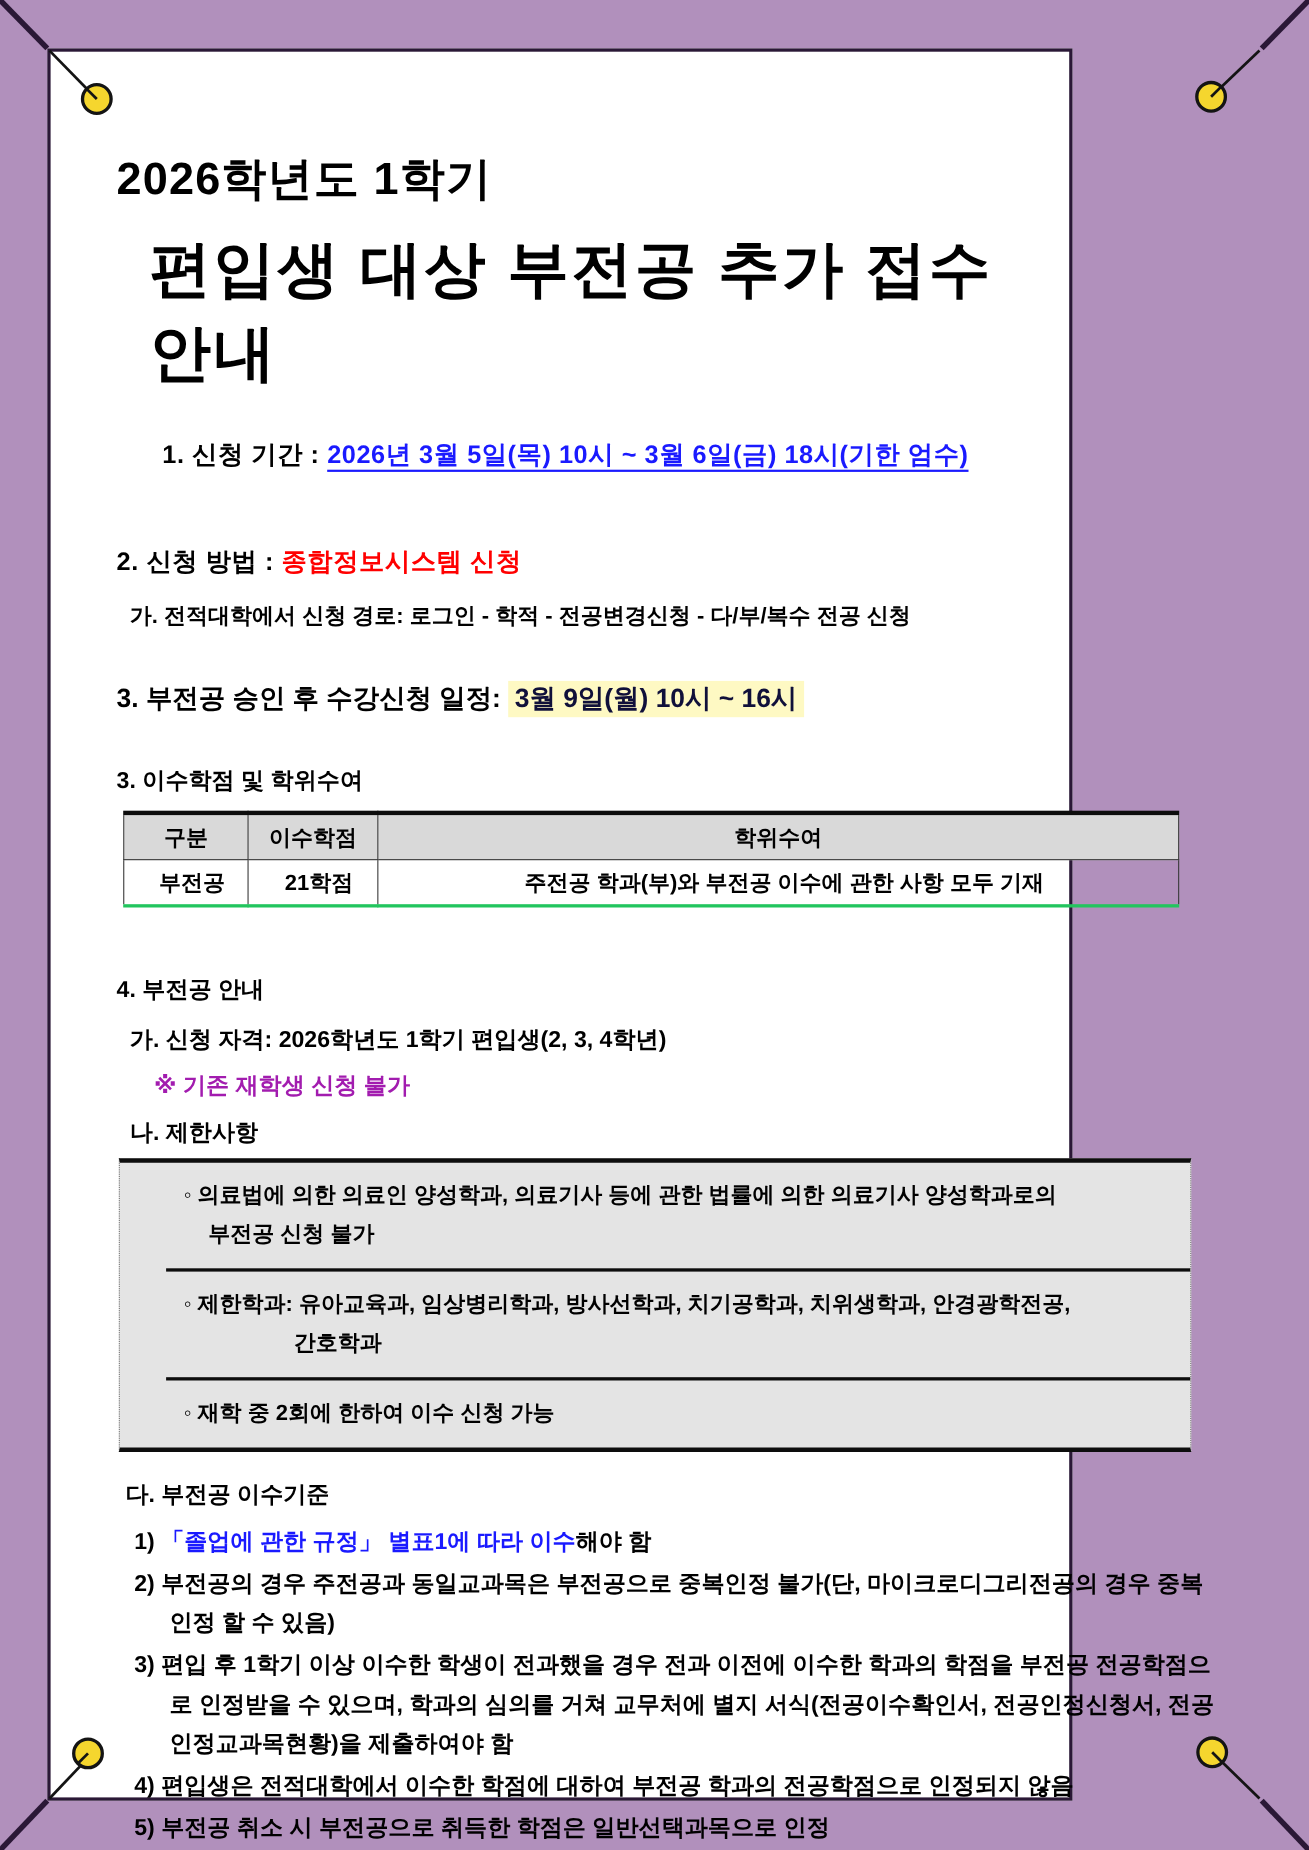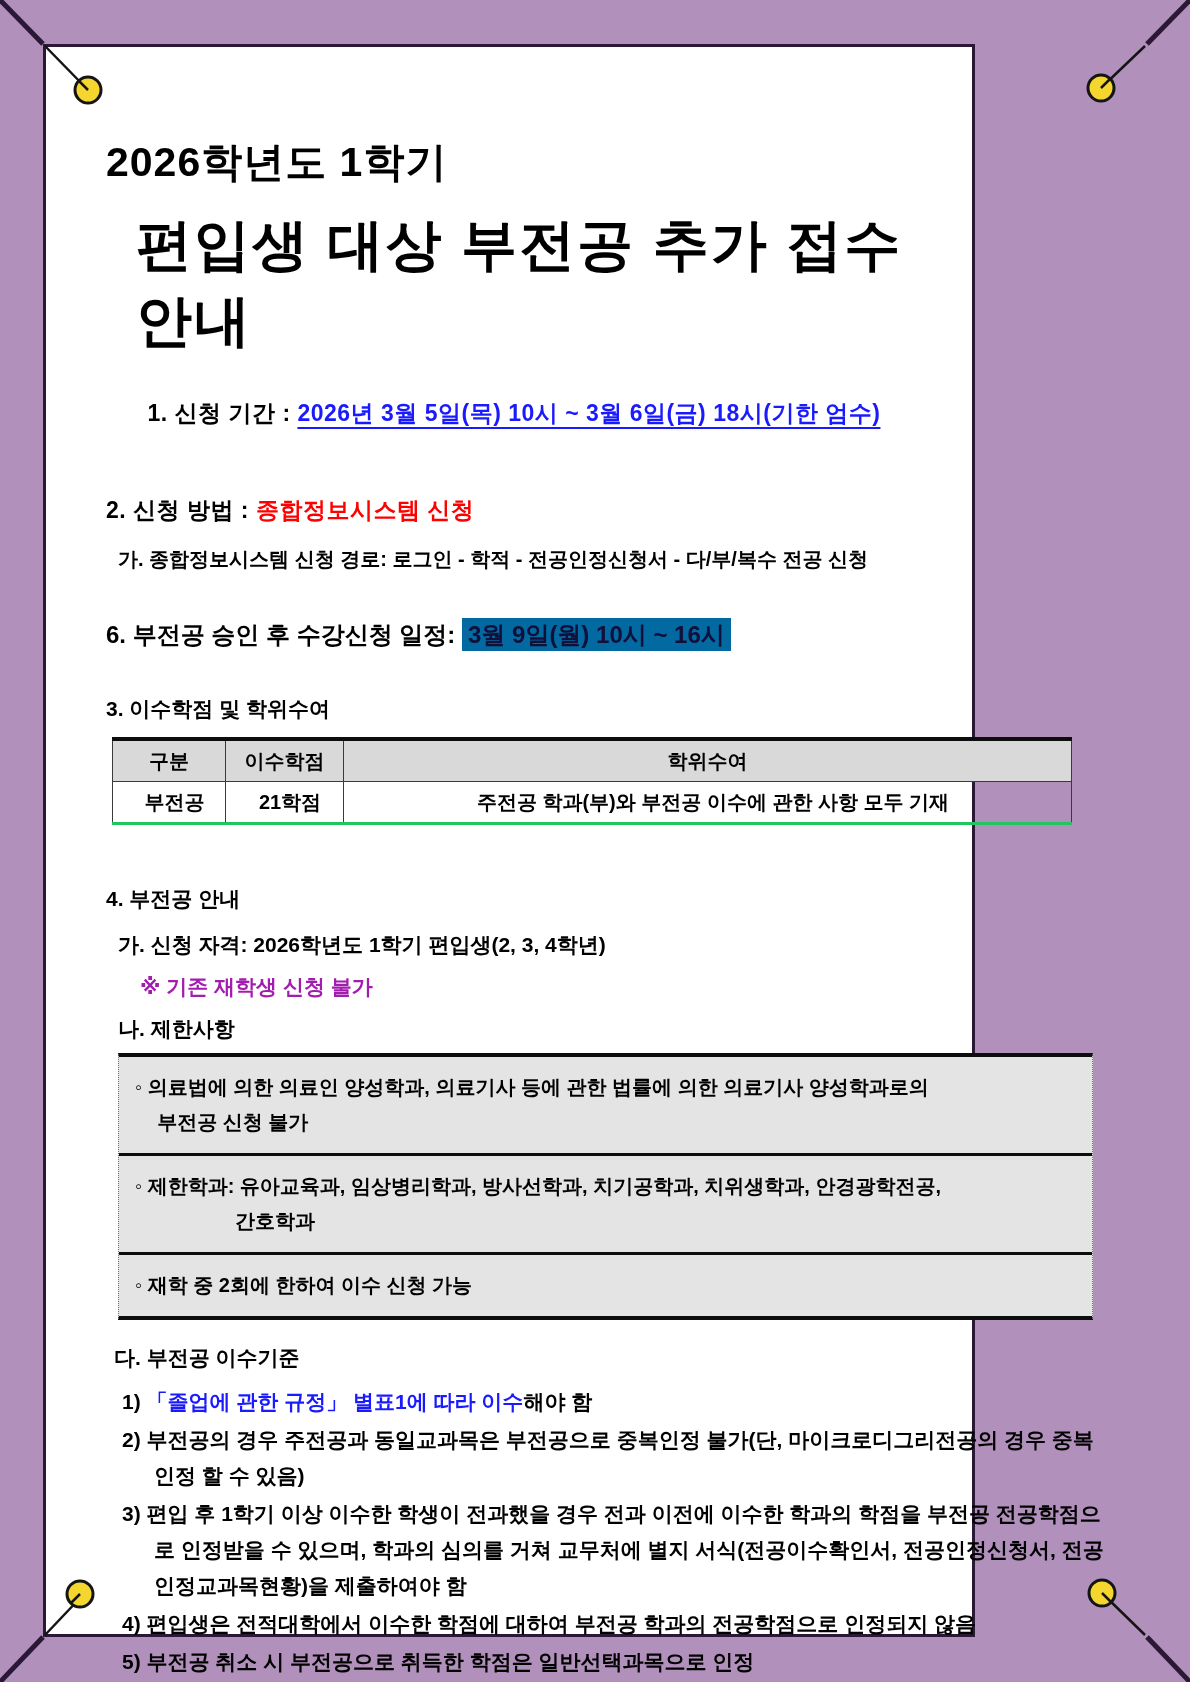--- a/index.html
+++ b/index.html
@@ -22,42 +22,42 @@
   .title1 { font-size:41px; font-weight:800; letter-spacing:1px; }
   .title2 { font-size:56px; font-weight:800; letter-spacing:2px; margin:18px 0 0 30px; }
 
   .line  { font-size:23px; font-weight:700; letter-spacing:0.5px; }
   .s1    { margin-top:38px;text-align:center; }
   .link  { color:#1a1aff; text-decoration:underline; text-underline-offset:6px; }
   .s2    { margin-top:66px; }
   .red   { color:#ff0000; }
   .s2a   { margin-top:20px; margin-left:12px; font-size:20px; font-weight:800; }
   .s3    { margin-top:46px; font-size:24px; font-weight:800; }
-  .hl    { background:#0369a1; color:#10103a; padding:3px 6px; }
+  .hl    { background:#fef9c3; color:#10103a; padding:3px 6px; }
   .s3b   { margin-top:44px; font-size:21px; font-weight:600; }
 
   table.credit {
     margin:14px 0 0 6px; width:960px; border-collapse:collapse;
     border-top:4px solid #0d0d0d; border-bottom:3px solid #22c55e;
     font-size:20px;
   }
   table.credit th, table.credit td { border:1px solid #3a3a3a; height:38px; text-align:center; }
   table.credit th { background:#d9d9d9; font-weight:700; }
   table.credit td { font-weight:600;padding-left:12px; }
   .col1 { width:110px; } .col2 { width:115px; }
 
   .s4    { margin-top:60px; font-size:21px; font-weight:600; }
   .s4a   { margin-top:18px; margin-left:12px; font-size:21px; font-weight:800; }
   .s4note{ margin-top:14px; margin-left:34px; font-size:21px; font-weight:800; color:#a21caf; }
   .s4b   { margin-top:14px; margin-left:12px; font-size:21px; font-weight:800; }
 
   .rbox {
-    margin:10px 0 0 12px; width:975px; background:#e4e4e4; box-sizing:border-box;
+    margin:10px 0 0 2px; width:975px; background:#e4e4e4; box-sizing:border-box;
     border-top:4px solid #0d0d0d; border-bottom:4px solid #0d0d0d;
-    border-left:1px dotted #777; border-right:1px dotted #777;
+    border-left:1px dotted #777; border-right:1px dotted #777;padding-left:42px;
   }
   .rrow { padding:13px 16px; font-size:20px; font-weight:700; line-height:35px; white-space:pre-wrap; }
   .rrow + .rrow { border-top:3px solid #0d0d0d; }
 
   .s4c  { margin-top:24px; margin-left:8px; font-size:21px; font-weight:800; }
   .crit { margin-top:12px; margin-left:16px; width:985px; font-size:21px; font-weight:600; line-height:36px; }
   .crit-item { padding-left:32px; text-indent:-32px; margin-top:2px; }
   .blue { color:#1a1aff; font-weight:800; }
 
   .footer { margin-top:44px; display:flex; align-items:center; justify-content:center; gap:18px; }
@@ -77,24 +77,24 @@
       <div class="title1">2026학년도 1학기</div>
       <div class="title2">편입생 대상 부전공 추가 접수 안내</div>
 
       <div class="line s1">
         <span>1. 신청 기간 : </span><span class="link">2026년 3월 5일(목) 10시 ~ 3월 6일(금) 18시(기한 엄수)</span>
       </div>
 
       <div class="line s2">
         <span>2. 신청 방법 : </span><span class="red">종합정보시스템 신청</span>
       </div>
-      <div class="s2a">가. 종합정보시스템 신청 경로: 로그인 - 학적 - 전공인정신청서 - 다/부/복수 전공 신청</div>
+      <div class="s2a">가. 전적대학에서 신청 경로: 로그인 - 학적 - 전공변경신청 - 다/부/복수 전공 신청</div>
 
       <div class="s3">
-        <span>6. 부전공 승인 후 수강신청 일정: </span><span class="hl">3월 9일(월) 10시 ~ 16시</span>
+        <span>3. 부전공 승인 후 수강신청 일정: </span><span class="hl">3월 9일(월) 10시 ~ 16시</span>
       </div>
 
       <div class="s3b">3. 이수학점 및 학위수여</div>
 
       <table class="credit">
         <thead>
           <tr>
             <th class="col1">구분</th>
             <th class="col2">이수학점</th>
             <th>학위수여</th>

